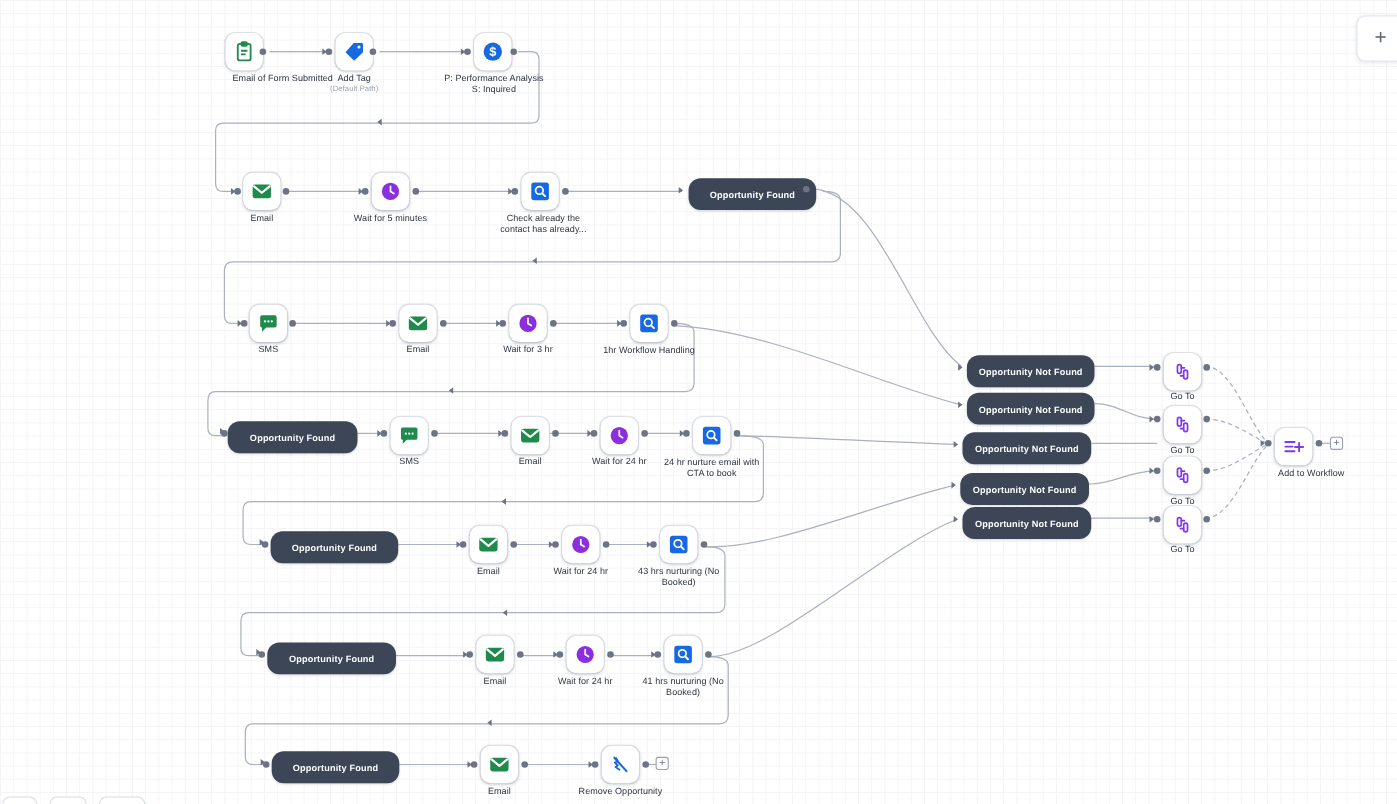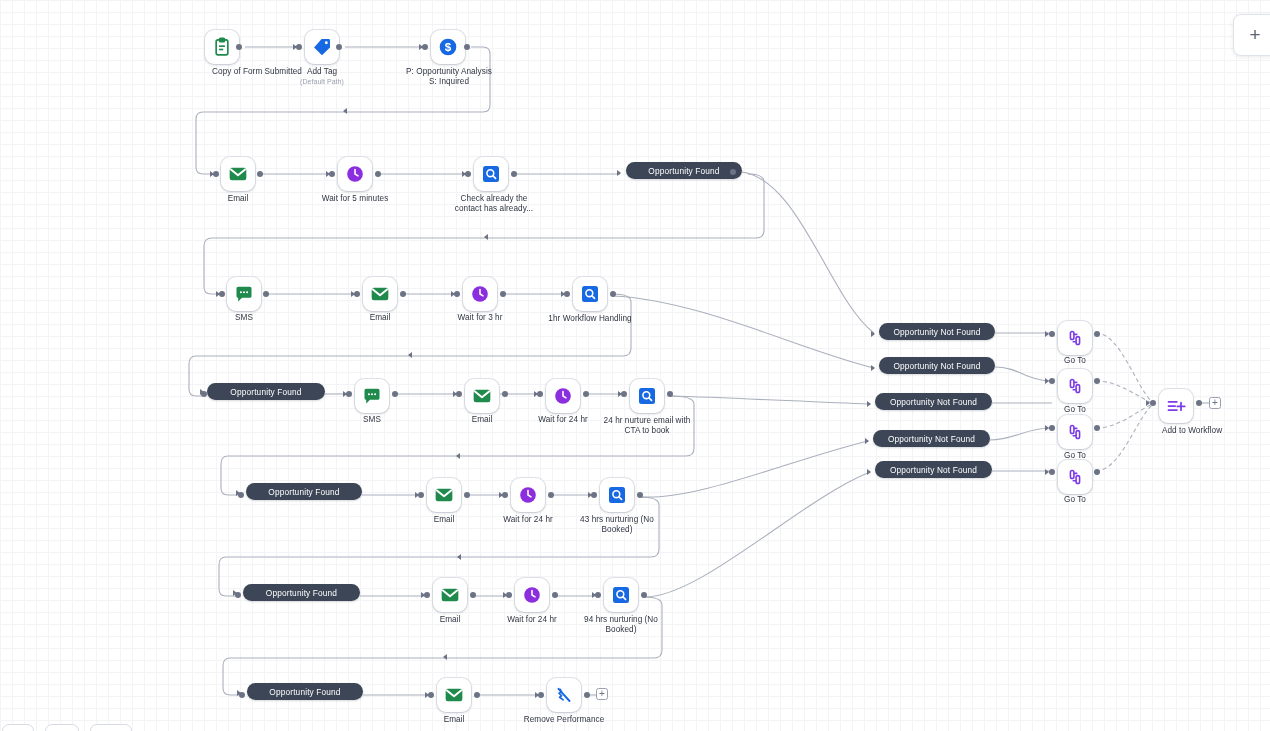--- a/index.html
+++ b/index.html
@@ -50,26 +50,26 @@
   }
   .node-sublabel {
     display: block;
     font-size: 7px;
     line-height: 9px;
     color: #99a0ae;
   }
   
   .pill {
     position: absolute;
-    height: 17px;
+    height: 29px;
     background: #3c4657;
     border-radius: 11px;
     color: #ffffff;
     font-size: 8.3px;
-    font-weight: normal;
+    font-weight: bold;
     letter-spacing: .15px;
     display: flex; align-items: center; justify-content: center;
     z-index: 4;
     box-shadow: 0 1px 2px rgba(30,38,60,.18);
   }
   
   .port {
     position: absolute;
     width: 6px; height: 6px;
     background: #6b7385;
@@ -175,39 +175,39 @@
       <div class="node" style="left: 205px; top: 30px;">
         <span>
           <svg class="glyph" viewBox="0 0 24 24" fill="none" stroke="#1f8a4c" stroke-width="2">
             <rect x="5" y="3.5" width="14" height="18" rx="2.2"></rect>
             <rect x="9" y="1.6" width="6" height="4" rx="1.2" fill="#1f8a4c"></rect>
             <line x1="8.5" y1="11" x2="15.5" y2="11"></line>
             <line x1="8.5" y1="15" x2="13.5" y2="15"></line>
           </svg>
         </span>
       </div>
-      <div class="node-label" style="left: 182px; top: 67px; width: 150px; white-space: pre-line;">Copy of Form Submitted</div>
+      <div class="node-label" style="left: 182px; top: 67px; width: 150px; white-space: pre-line;">Email of Form Submitted</div>
       <div class="node" style="left: 305px; top: 30px;">
         <span>
           <svg class="glyph" viewBox="0 0 24 24">
             <path d="M11.5 2.5H20a1.6 1.6 0 0 1 1.6 1.6v8.4L12 22 2.5 12.5z" fill="#1668e3"></path>
             <circle cx="17.2" cy="6.9" r="1.7" fill="#ffffff"></circle>
           </svg>
         </span>
       </div>
       <div class="node-label" style="left: 267px; top: 67px; width: 110px; white-space: pre-line;">Add Tag<br><span class="node-sublabel">(Default Path)</span></div>
       <div class="node" style="left: 431px; top: 30px;">
         <span>
           <svg class="glyph" viewBox="0 0 24 24">
             <circle cx="12" cy="12" r="10" fill="#1668e3"></circle>
             <text x="12" y="17" text-anchor="middle" font-size="14" font-weight="bold" fill="#ffffff" font-family="Liberation Sans, sans-serif">$</text>
           </svg>
         </span>
       </div>
-      <div class="node-label" style="left: 374px; top: 67px; width: 150px; white-space: pre-line;">P: Opportunity Analysis
+      <div class="node-label" style="left: 374px; top: 67px; width: 150px; white-space: pre-line;">P: Performance Analysis
 S: Inquired</div>
       <div class="node" style="left: 221px; top: 157px;">
         <span>
           <svg class="glyph" viewBox="0 0 24 24">
             <rect x="2" y="4.5" width="20" height="15" rx="2.6" fill="#1f8a4c"></rect>
             <path d="M3.5 6.5 12 13.5 20.5 6.5" fill="none" stroke="#ffffff" stroke-width="2.4" stroke-linecap="round" stroke-linejoin="round"></path>
           </svg>
         </span>
       </div>
       <div class="node-label" style="left: 193px; top: 194px; width: 90px; white-space: pre-line;">Email</div>
@@ -356,39 +356,39 @@
       <div class="node-label" style="left: 487px; top: 615px; width: 90px; white-space: pre-line;">Wait for 24 hr</div>
       <div class="node" style="left: 604px; top: 578px;">
         <span>
           <svg class="glyph" viewBox="0 0 24 24">
             <rect x="2.4" y="2.4" width="19.2" height="19.2" rx="3" fill="#1668e3"></rect>
             <circle cx="11.2" cy="11" r="4.1" fill="none" stroke="#ffffff" stroke-width="1.9"></circle>
             <line x1="14.3" y1="14.1" x2="17.4" y2="17.2" stroke="#ffffff" stroke-width="2.1" stroke-linecap="round"></line>
           </svg>
         </span>
       </div>
-      <div class="node-label" style="left: 576px; top: 615px; width: 90px; white-space: pre-line;">94 hrs nurturing (No Booked)</div>
+      <div class="node-label" style="left: 576px; top: 615px; width: 90px; white-space: pre-line;">41 hrs nurturing (No Booked)</div>
       <div class="node" style="left: 437px; top: 678px;">
         <span>
           <svg class="glyph" viewBox="0 0 24 24">
             <rect x="2" y="4.5" width="20" height="15" rx="2.6" fill="#1f8a4c"></rect>
             <path d="M3.5 6.5 12 13.5 20.5 6.5" fill="none" stroke="#ffffff" stroke-width="2.4" stroke-linecap="round" stroke-linejoin="round"></path>
           </svg>
         </span>
       </div>
       <div class="node-label" style="left: 419px; top: 715px; width: 70px; white-space: pre-line;">Email</div>
       <div class="node" style="left: 547px; top: 678px;">
         <span>
           <svg class="glyph" viewBox="0 0 24 24" stroke="#1668e3" fill="none" stroke-width="2" stroke-linecap="round">
             <path d="M7.5 5.2 9 8.4 6 9.9l3.1 3.2-2.4 1.6 4.3 3.1" stroke-linejoin="round"></path>
             <line x1="5.4" y1="4.6" x2="18.6" y2="19.2" stroke-width="2.3"></line>
           </svg>
         </span>
       </div>
-      <div class="node-label" style="left: 509px; top: 715px; width: 110px; white-space: pre-line;">Remove Performance</div>
+      <div class="node-label" style="left: 509px; top: 715px; width: 110px; white-space: pre-line;">Remove Opportunity</div>
       <div class="node" style="left: 1058px; top: 321px;">
         <span>
           <svg class="glyph" viewBox="0 0 24 24" fill="none" stroke="#7c3aed" stroke-width="1.9" stroke-linecap="round" stroke-linejoin="round">
             <path d="M8.6 4.2a2.1 2.1 0 0 1 2.1 2.1v5.3a2.1 2.1 0 1 1-4.2 0V6.3A2.1 2.1 0 0 1 8.6 4.2z"></path>
             <path d="M15.4 19.8a2.1 2.1 0 0 1-2.1-2.1v-5.3a2.1 2.1 0 1 1 4.2 0v5.3a2.1 2.1 0 0 1-2.1 2.1z"></path>
             <path d="M10.7 7.6h3.4"></path>
             <path d="M9.9 16.4H13"></path>
           </svg>
         </span>
       </div>

